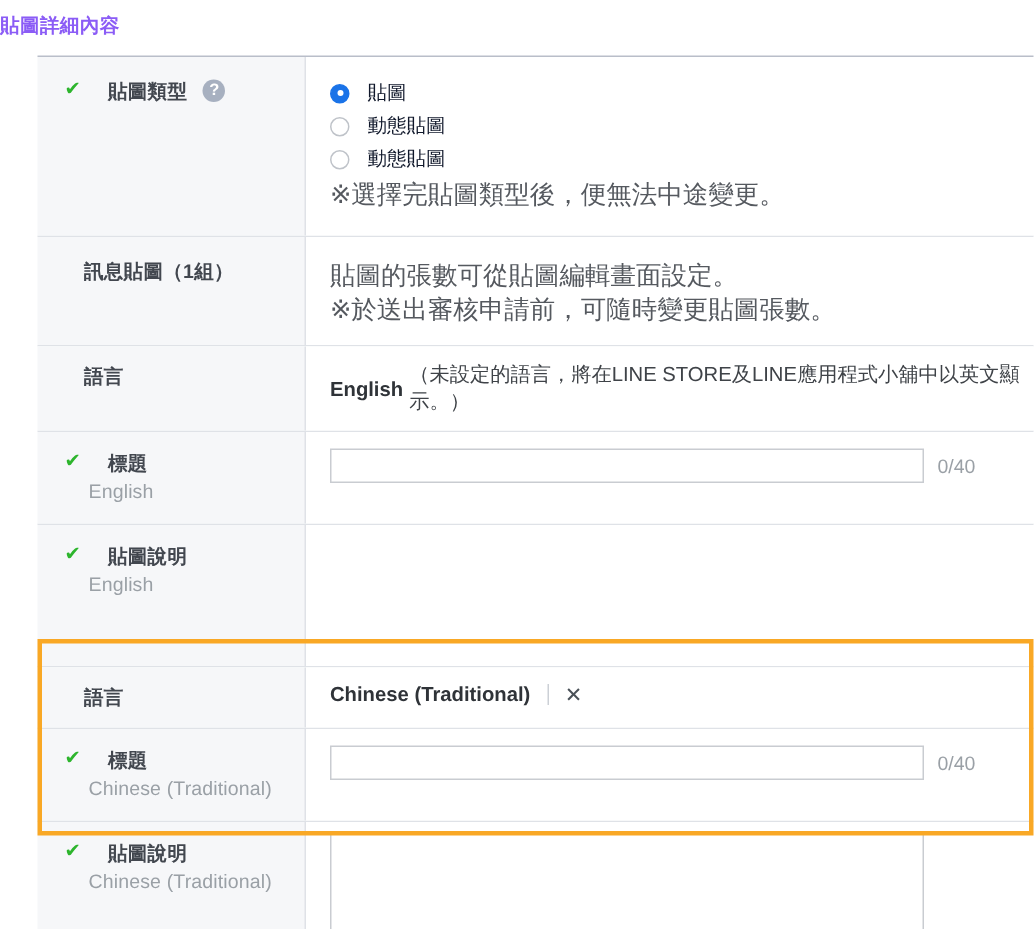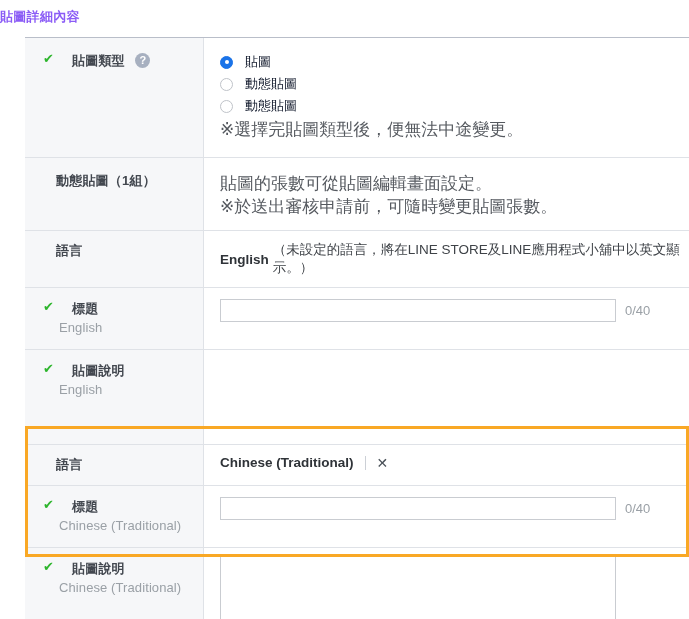--- a/index.html
+++ b/index.html
@@ -265,21 +265,21 @@
         <span class="radio"></span>
         <span class="radio-label">動態貼圖</span>
       </div>
 
       <div class="note">※選擇完貼圖類型後，便無法中途變更。</div>
     </div>
   </div>
 
   <div class="row" style="min-height:58px;">
     <div class="cell-label">
-      <span class="lbl-main">動態貼圖（1組）</span>
+      <span class="lbl-main">訊息貼圖（1組）</span>
     </div>
     <div class="cell-value">
       <div class="note">貼圖的張數可從貼圖編輯畫面設定。</div>
       <div class="note">※於送出審核申請前，可隨時變更貼圖張數。</div>
     </div>
   </div>
 
   <div class="row" style="min-height:34px;">
     <div class="cell-label" style="padding-top:11px;padding-bottom:11px;">
       <span class="lbl-main">語言</span>

